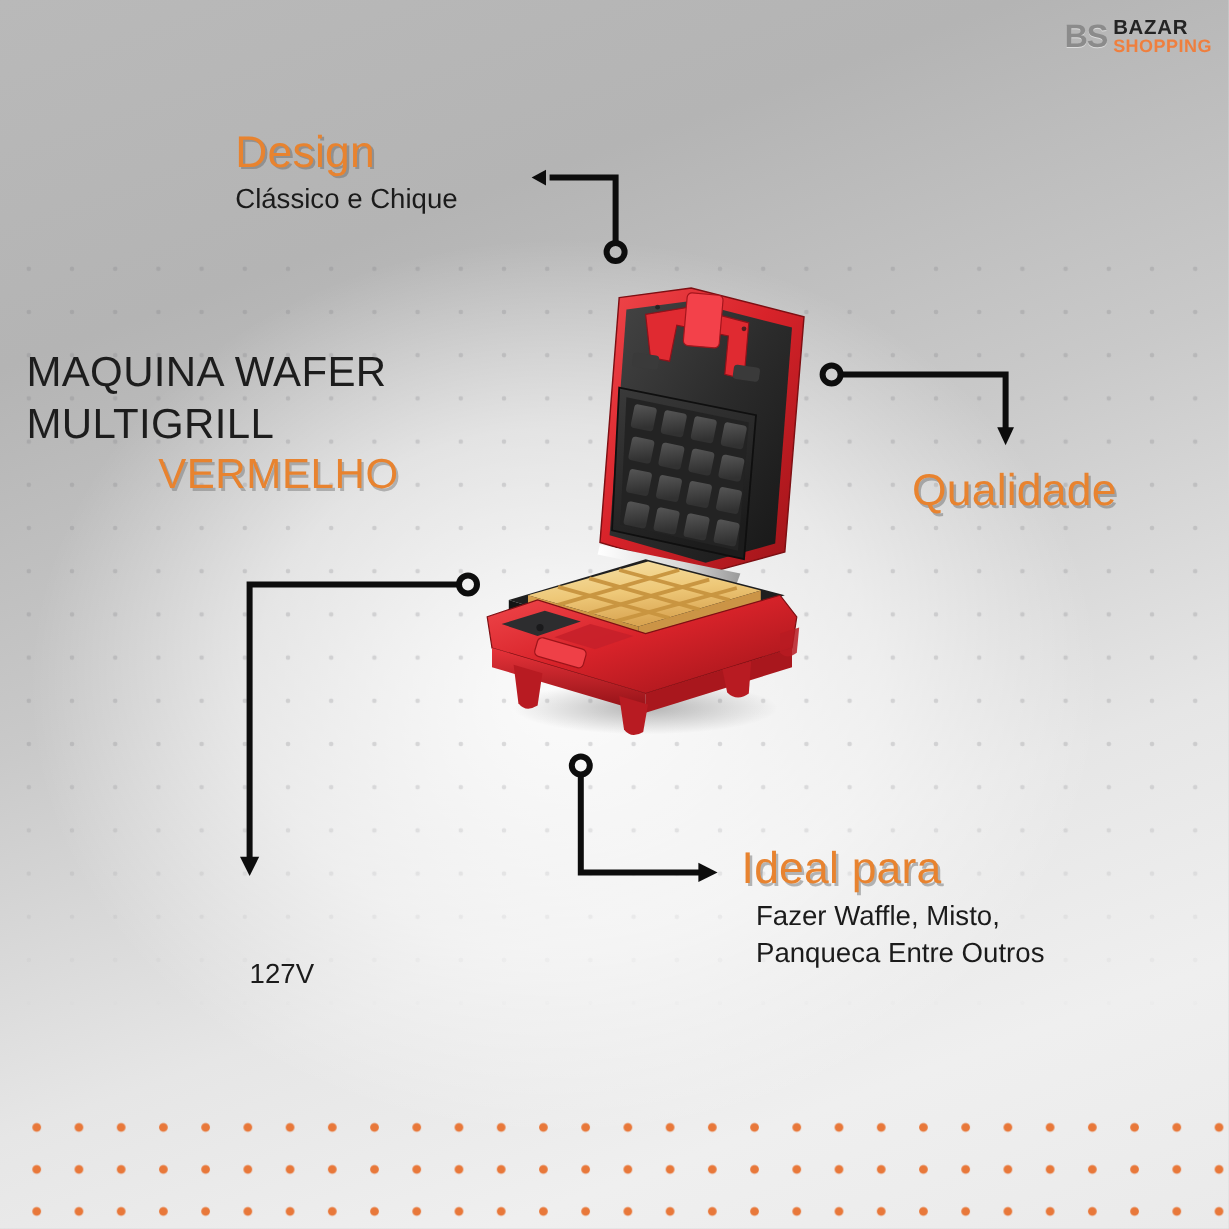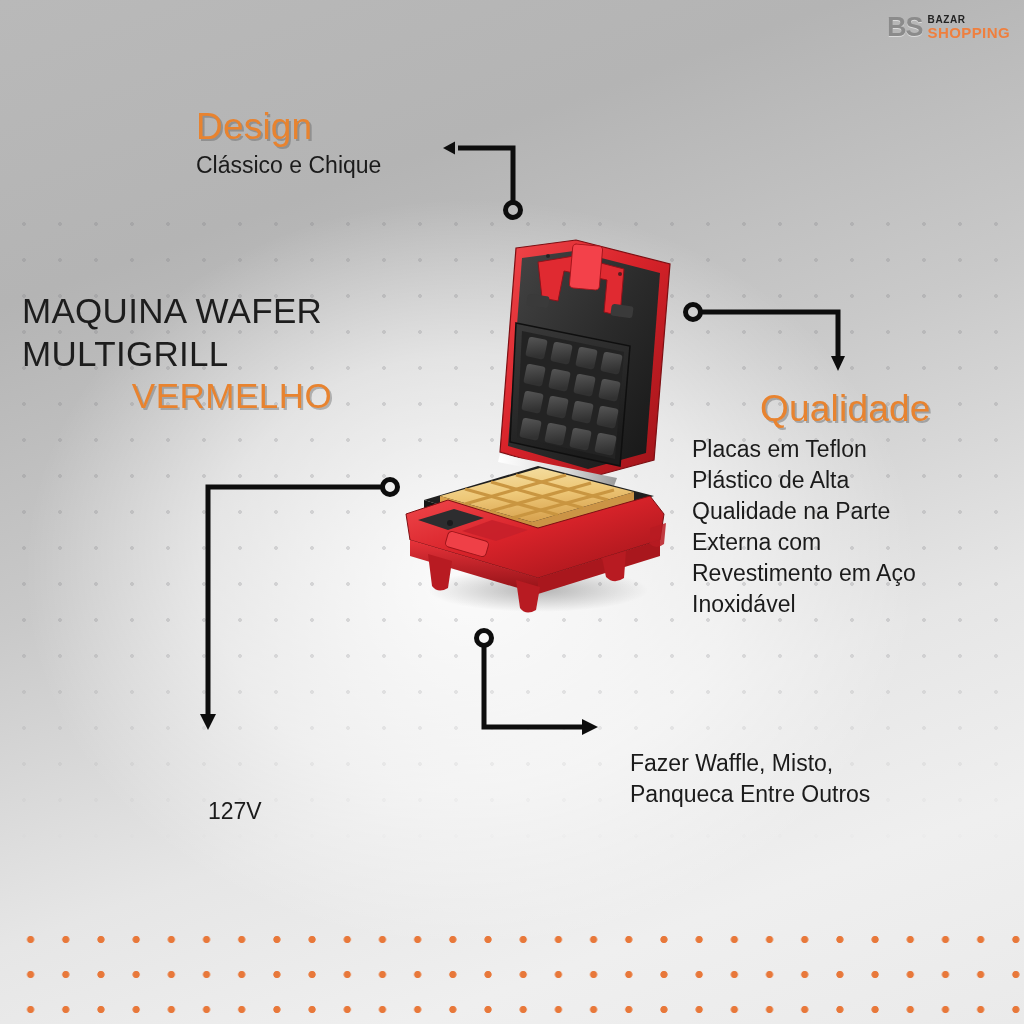--- a/index.html
+++ b/index.html
@@ -47,21 +47,21 @@
     user-select:none;
   }
   #logo .bs {
     font-weight:bold; font-size:27px; letter-spacing:-1px;
     color:#8b8b8b;
     text-shadow:0 1px 0 rgba(255,255,255,.5);
     line-height:1;
   }
   #logo .words { display:flex; flex-direction:column; line-height:1.02; }
   #logo .bazar {
-    font-weight:bold; font-size:10px; letter-spacing:.6px; color:#242424;
+    font-weight:bold; font-size:17px; letter-spacing:.6px; color:#242424;
   }
   #logo .shopping {
     font-weight:bold; font-size:15px; letter-spacing:.4px; color:#ef7f3e;
   }
 
   
   .head {
     position:absolute;
     font-size:37px;
     font-weight:400;
@@ -139,29 +139,24 @@
   <div id="title">
     <span>MAQUINA WAFER</span>
     <span class="line2">MULTIGRILL</span>
     <span class="vermelho">VERMELHO</span>
   </div>
 
   <div class="head" id="design-head">Design</div>
   <div class="body-txt" id="design-sub">Clássico e Chique</div>
 
   <div class="head" id="qualidade-head">Qualidade</div>
-  <div class="body-txt" id="qualidade-sub">Placas em Teflon
-Plástico de Alta
-Qualidade na Parte
-Externa com
-Revestimento em Aço
-Inoxidável</div>
 
   <div class="body-txt" id="voltagem-sub">127V</div>
 
+  <div class="head" id="ideal-head">Ideal para</div>
   <div class="body-txt" id="ideal-sub">Fazer Waffle, Misto,
 Panqueca Entre Outros</div>
 
   <svg class="connector" viewBox="0 0 1024 1024">
     <defs>
       <marker id="arrL" markerWidth="9" markerHeight="9" refX="7.6" refY="4.5" orient="auto-start-reverse" markerUnits="strokeWidth">
         <path d="M8.2,0.4 L0.4,4.5 L8.2,8.6 Z" fill="#0d0d0d"></path>
       </marker>
     </defs>
 

